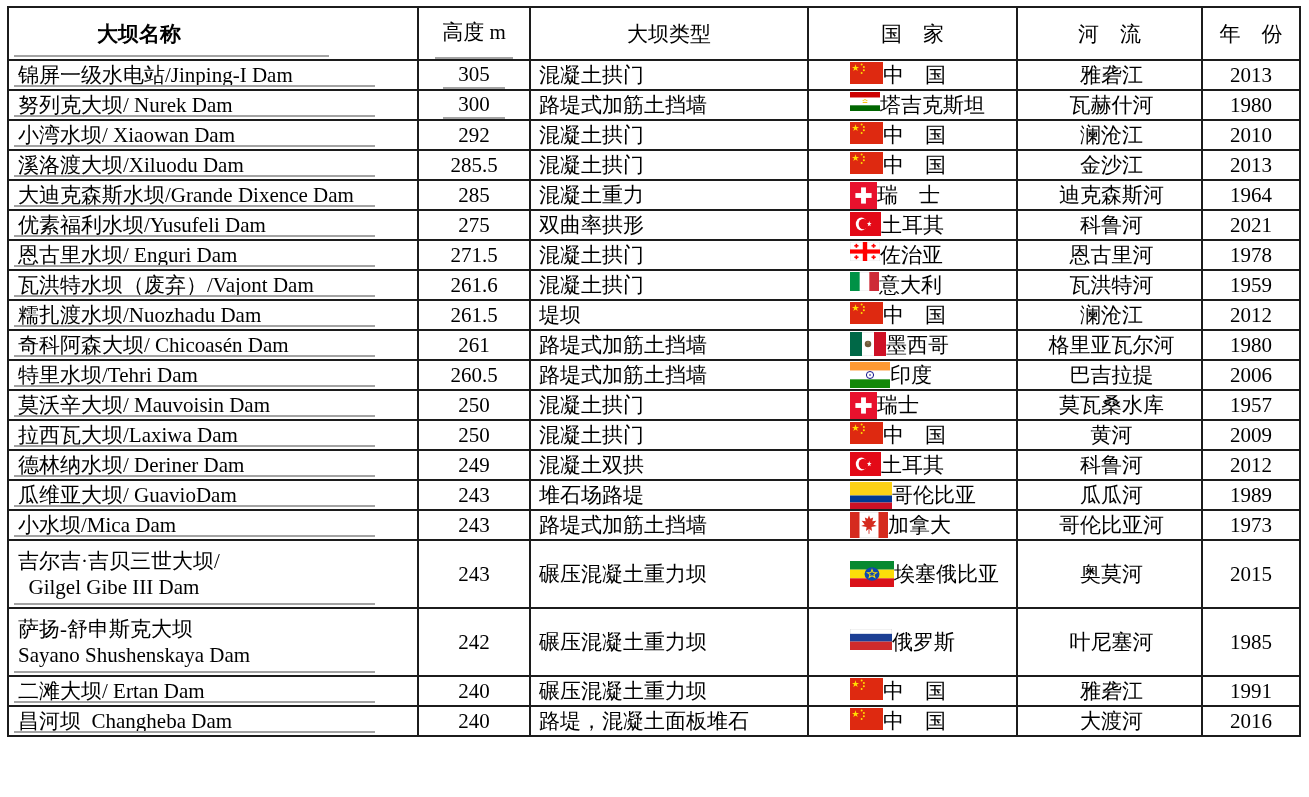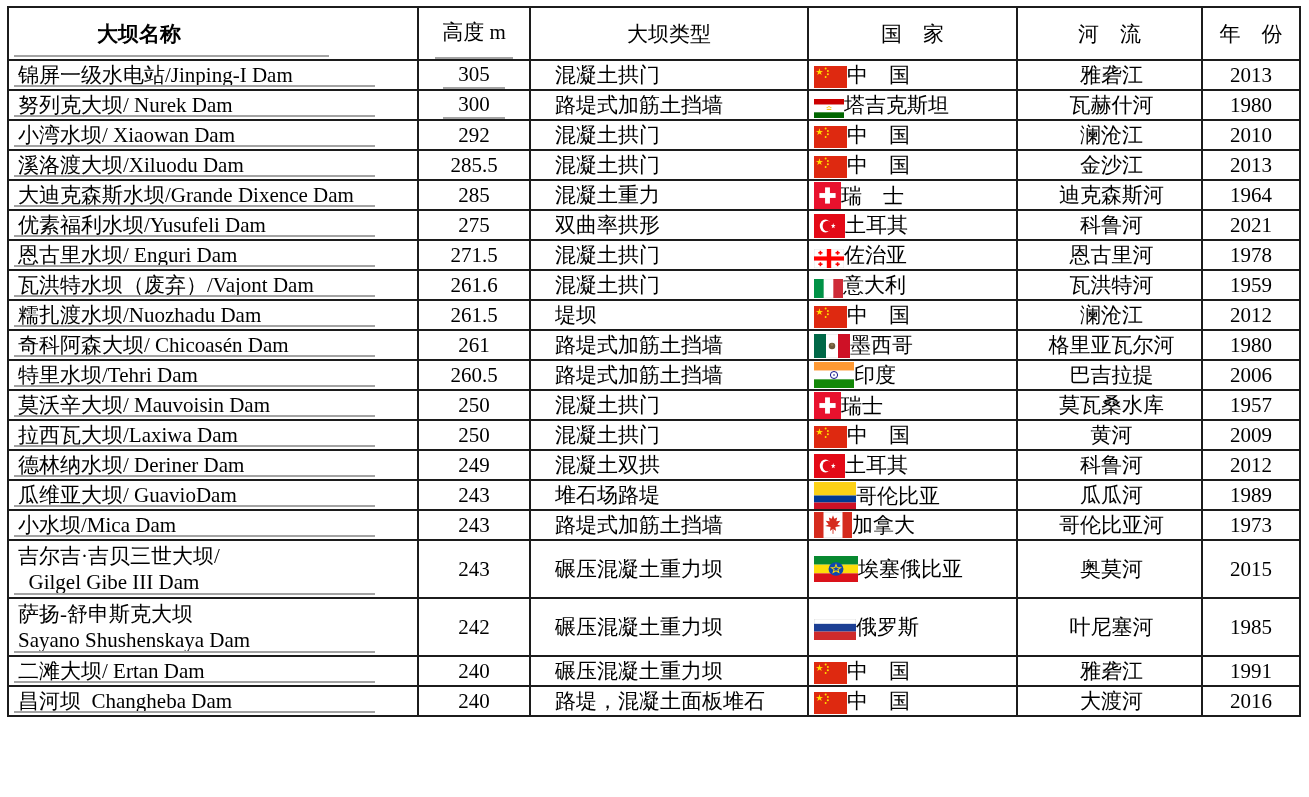--- a/index.html
+++ b/index.html
@@ -5,39 +5,39 @@
   :root{ --ul:#a3a3a3; --bd:#1c1c1c; }
   html,body{margin:0;padding:0;background:#ffffff;}
   body{width:1309px;height:797px;overflow:hidden;position:relative;
        font-family:"Liberation Serif","DejaVu Serif",serif;color:#000;}
   .page{position:absolute;left:7px;top:6px;}
   table{border-collapse:collapse;table-layout:fixed;width:1292px;}
   th,td{border:2px solid var(--bd);padding:0;vertical-align:middle;
         font-size:21px;font-weight:normal;overflow:hidden;}
   thead tr{height:28px;}
   tbody tr{height:20px;}
-  tbody tr.tall{height:58px;}
+  tbody tr.tall{height:68px;}
   
   .c-name-cell{position:relative;text-align:left;padding-left:9px;}
   .c-name-cell::after{content:"";position:absolute;left:5px;right:42px;bottom:2px;
                       height:2px;background:var(--ul);}
   th.c-name-cell{padding-left:88px;font-weight:bold;}
   th.c-name-cell::after{left:5px;right:88px;}
   .nm,.nm2{white-space:pre;line-height:26px;}
   
   .c-center{text-align:center;}
   .num{display:inline-block;line-height:26px;}
   .num.u{border-bottom:2px solid var(--ul);padding:0 15px;}
   th .hu{display:inline-block;border-bottom:2px solid var(--ul);padding:12px 7px;line-height:25px;}
   
-  .c-type{padding-left:24px;text-align:left;white-space:pre;}
+  .c-type{padding-left:8px;text-align:left;white-space:pre;}
   .c-river{padding-left:4px;text-align:center;white-space:pre;}
   
   .c-country{padding-left:5px;text-align:left;}
-  .country-inner{display:flex;align-items:flex-end;}
+  .country-inner{display:flex;align-items:flex-start;margin-left:36px;}
   .flag{display:inline-flex;flex:none;}
   .flag svg{display:block;}
   .cname{white-space:pre;line-height:26px;}
 </style>
 </head>
 <body>
 
 <div class="page">
   <table>
     <colgroup>

